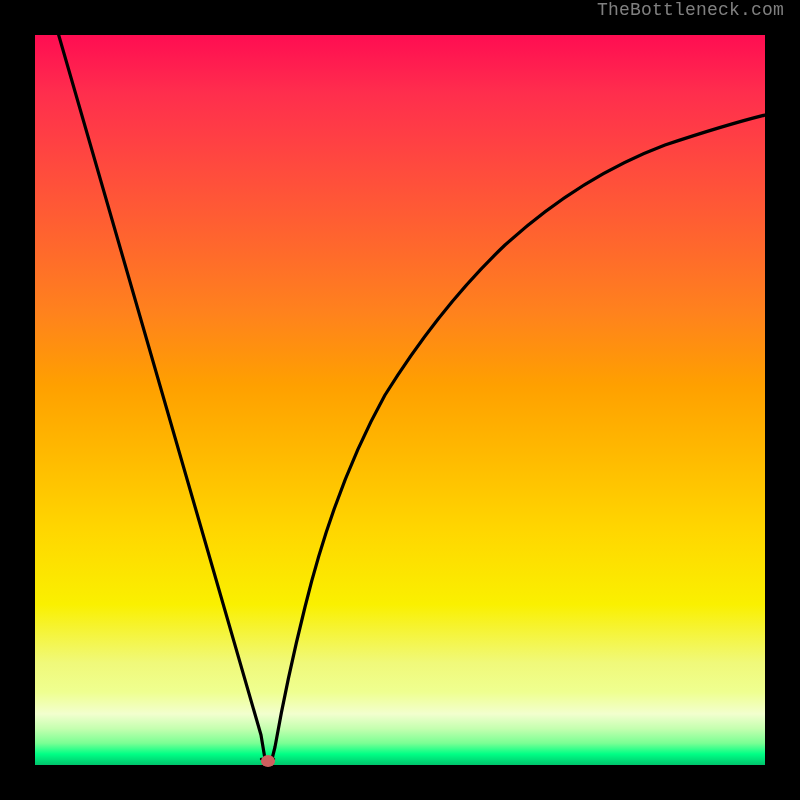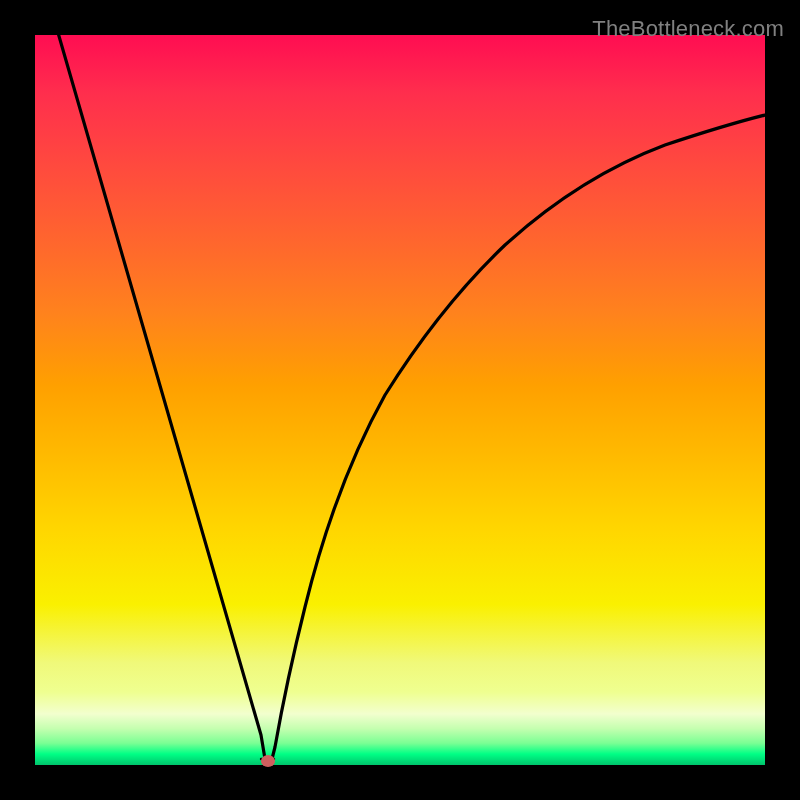--- a/index.html
+++ b/index.html
@@ -11,25 +11,25 @@
     overflow: hidden;
   }
   .frame {
     position: relative;
     width: 800px;
     height: 800px;
     background: #000000;
   }
   .watermark {
     position: absolute;
-    top: 16px;
+    top: 0px;
     right: 16px;
     color: #808080;
-    font-family: Liberation Sans, sans-serif;
-    font-size: 22px;
+    font-family: Liberation Mono, monospace;
+    font-size: 18px;
     font-weight: 400;
     letter-spacing: 0.2px;
     z-index: 10;
   }
   .plot-outer {
     position: absolute;
     left: 35px;
     top: 35px;
     width: 730px;
     height: 730px;

